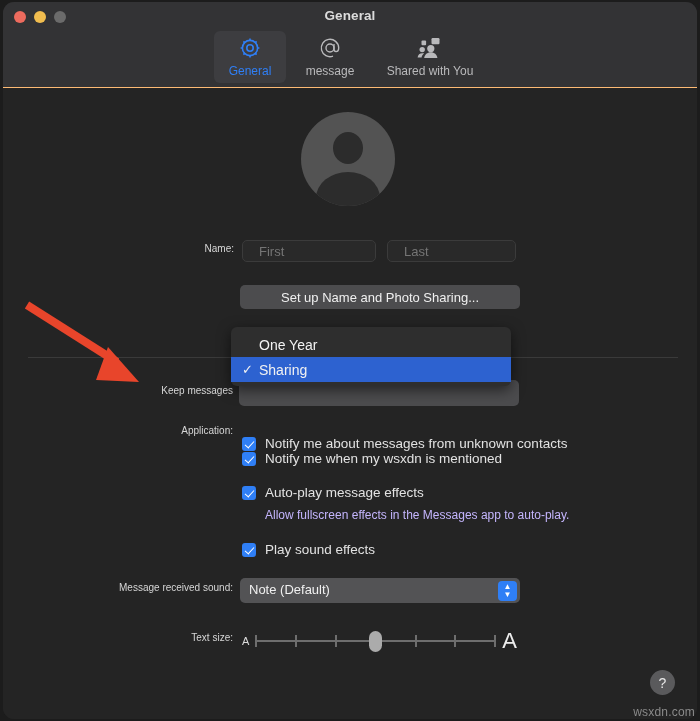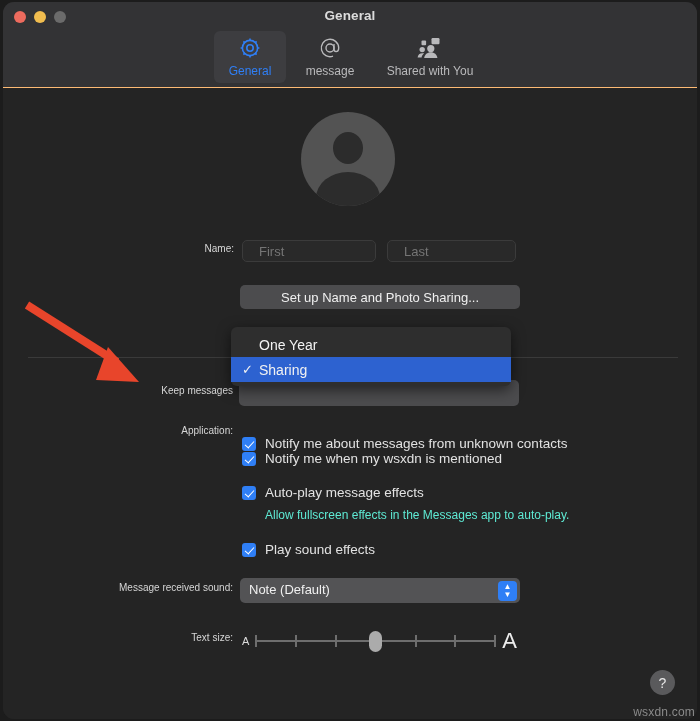--- a/index.html
+++ b/index.html
@@ -248,21 +248,21 @@
     line-height: 15px;
   }
   #cb1 { top: 348px; }
   #cb2 { top: 363px; }
   #cb3 { top: 397px; }
   #cb4 { top: 454px; }
   #cb-sub {
     position: absolute;
     left: 262px; top: 420px;
     font-size: 12px;
-    color: #5eead4;
+    color: #c4b5fd;
     white-space: nowrap;
   }
 
   
   #sound-label { left: -8px; top: 494px; width: 238px; }
   #sound-popup {
     position: absolute;
     left: 237px; top: 490px;
     width: 280px; height: 25px;
     background: #535355;

